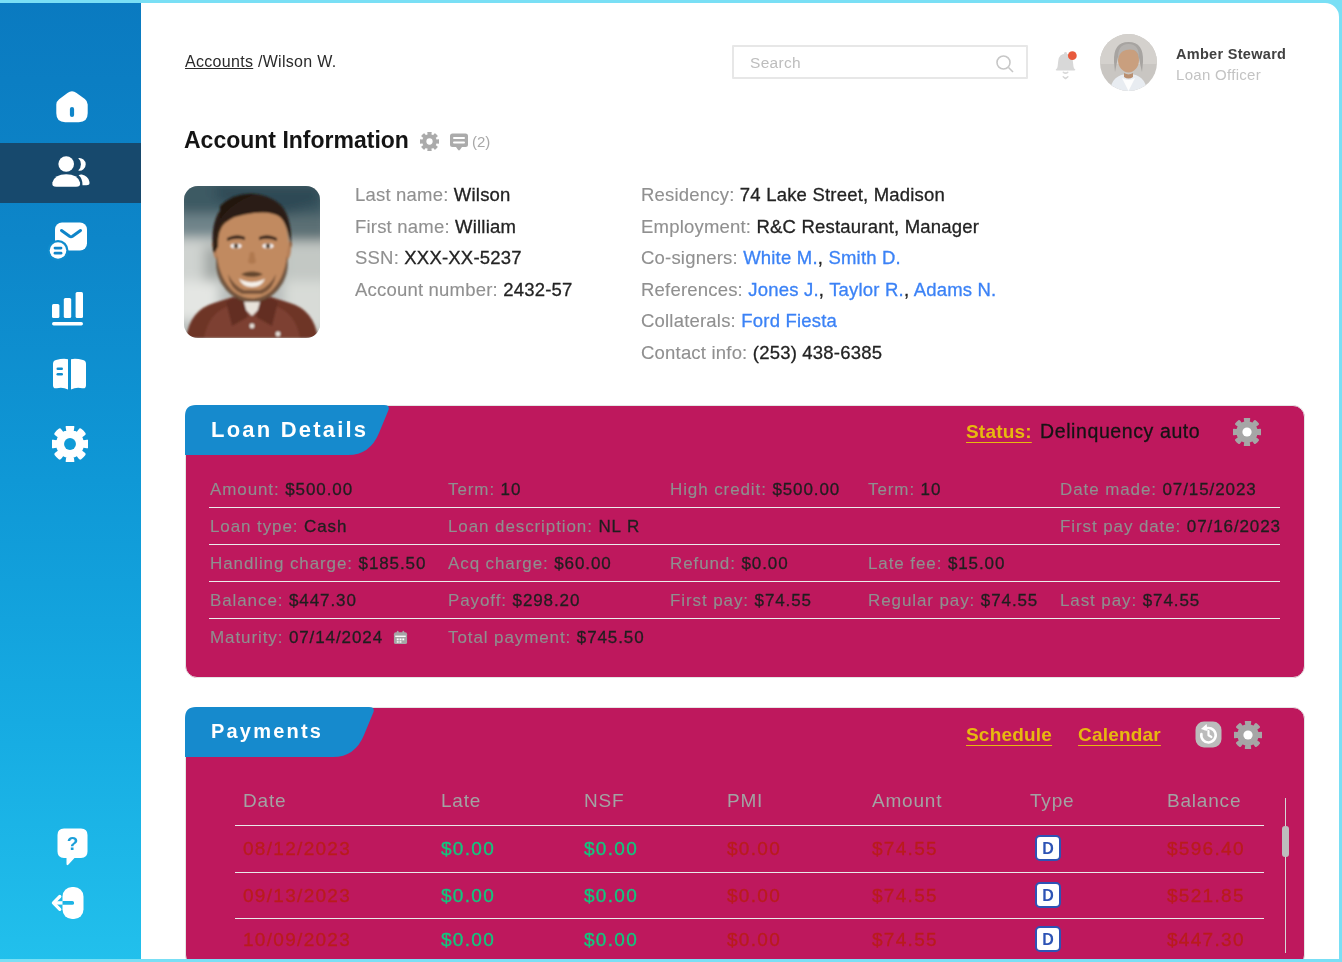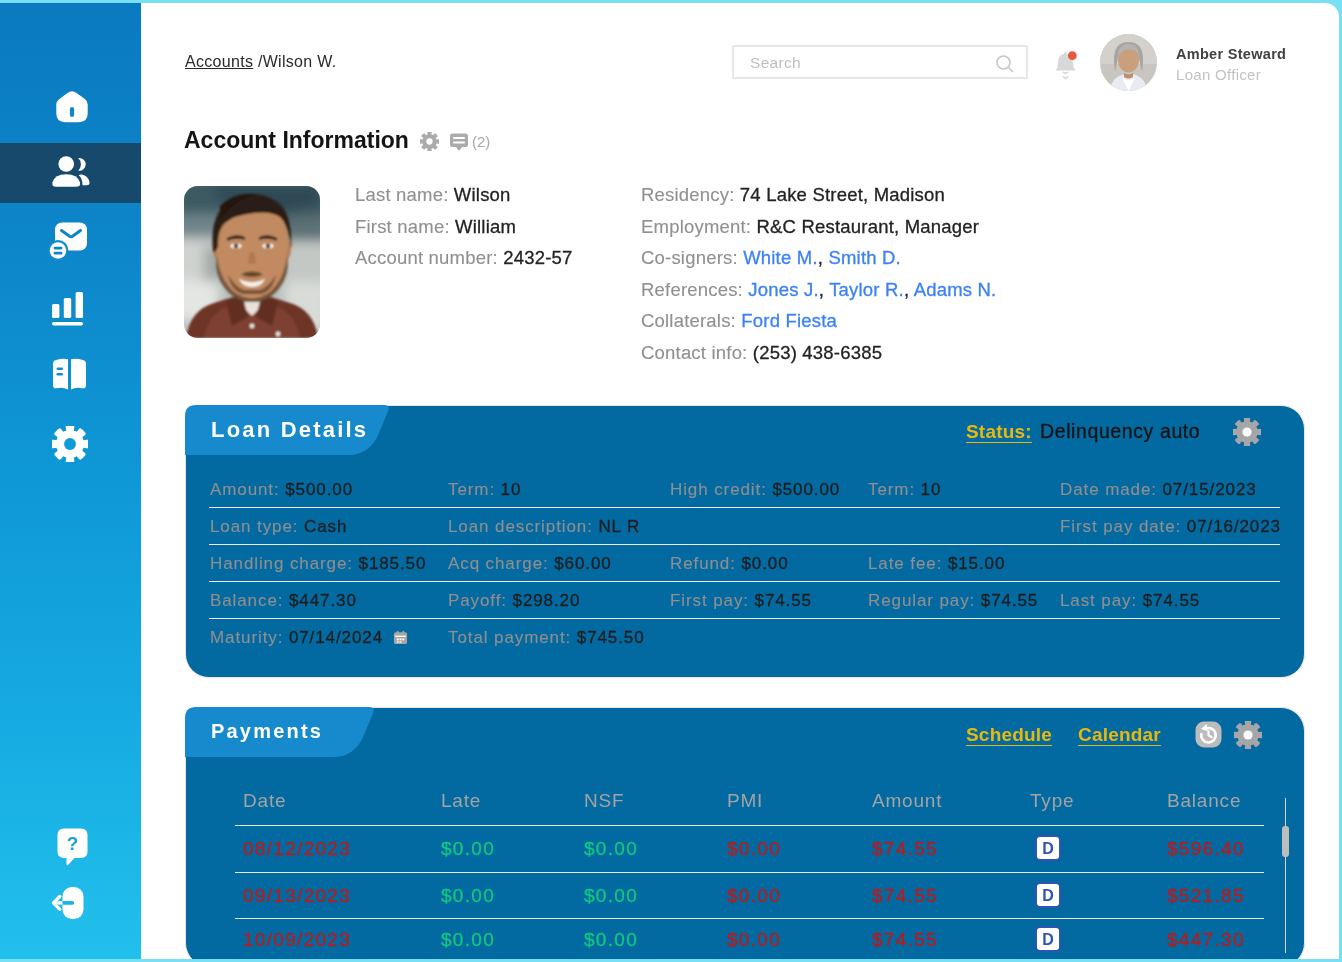--- a/index.html
+++ b/index.html
@@ -39,21 +39,21 @@
 
   
   .photo { left:184px; top:186px; width:136px; height:152px; border-radius:14px; overflow:hidden; }
   .info { font-size:18.5px; line-height:31.6px; letter-spacing:0.2px; color:#232323; }
   .info .l { color:#909090; }
   .info a { color:#3b82f6; text-underline-offset:3px; }
   .col1 { left:355px; top:179px; }
   .col2 { left:641px; top:179px; }
 
   
-  .card { border:1px solid #e5e5e5; border-radius:24px; background:#0369a1; }
+  .card { border:1px solid #e5e5e5; border-radius:12px; background:#be185d; }
   .loan-card { left:185px; top:405px; width:1120px; height:273px; }
   .pay-card  { left:185px; top:707px; width:1120px; height:260px; }
   .tab { position:absolute; left:-1px; top:-1px; }
   .tab-label { position:absolute; color:#fff; font-weight:bold; font-size:22px; letter-spacing:2.2px; }
 
   .status-lbl { left:966px; top:421px; font-size:19px; font-weight:bold; color:#e7b90f; text-decoration:underline; text-underline-offset:4px; letter-spacing:0.2px;}
   .status-val { left:1040px; top:420px; font-size:19.5px; color:#141414; letter-spacing:0.6px;}
 
   .lrow { position:absolute; left:24px; width:1071px; height:37px; }
   .lrow.bd { border-bottom:1px solid #ececec; }
@@ -242,20 +242,21 @@
 
     <path d="M29 64 Q25 24 50 13 Q68 3 88 13 Q109 22 107 62 Q104 38 96 31 Q88 25 70 27 Q50 29 41 37 Q33 44 33 62 Q30 70 29 64 Z" fill="#2b1d13"></path>
     <path d="M36 20 Q50 6 72 8 Q60 12 52 18 Q42 24 36 34 Z" fill="#241811"></path>
     <path d="M31 60 Q31 40 43 32 Q33 44 34 62 Z" fill="#382718"></path>
   </g>
   </svg>
 </div>
 <div class="abs info col1">
   <div><span class="l">Last name:</span> Wilson</div>
   <div><span class="l">First name:</span> William</div>
+  <div><span class="l">SSN:</span> XXX-XX-5237</div>
   <div><span class="l">Account number:</span> 2432-57</div>
 </div>
 <div class="abs info col2">
   <div><span class="l">Residency:</span> 74 Lake Street, Madison</div>
   <div><span class="l">Employment:</span> R&amp;C Restaurant, Manager</div>
   <div><span class="l">Co-signers:</span> <a>White M.</a>, <a>Smith D.</a></div>
   <div><span class="l">References:</span> <a>Jones J.</a>, <a>Taylor R.</a>, <a>Adams N.</a></div>
   <div><span class="l">Collaterals:</span> <a>Ford Fiesta</a></div>
   <div><span class="l">Contact info:</span> (253) 438-6385</div>
 </div>

